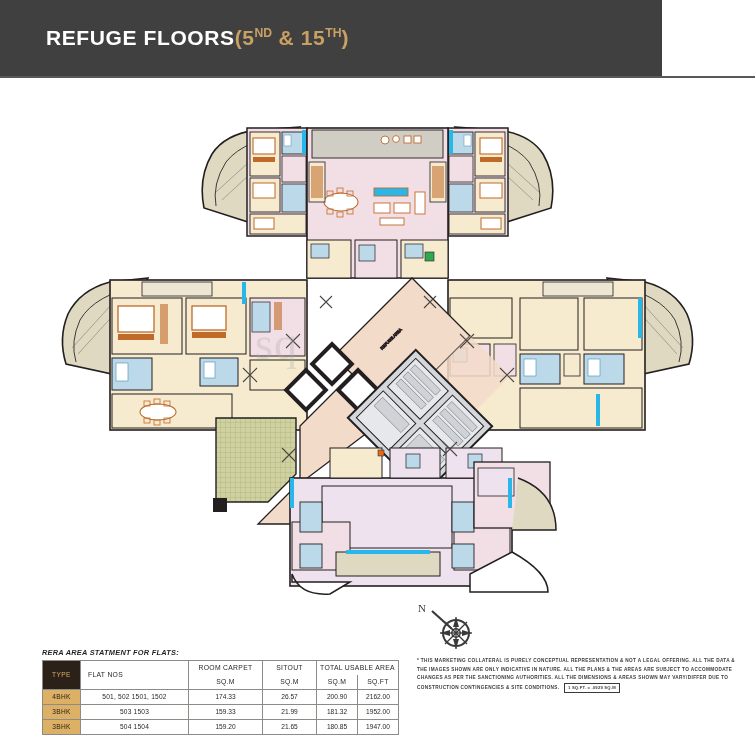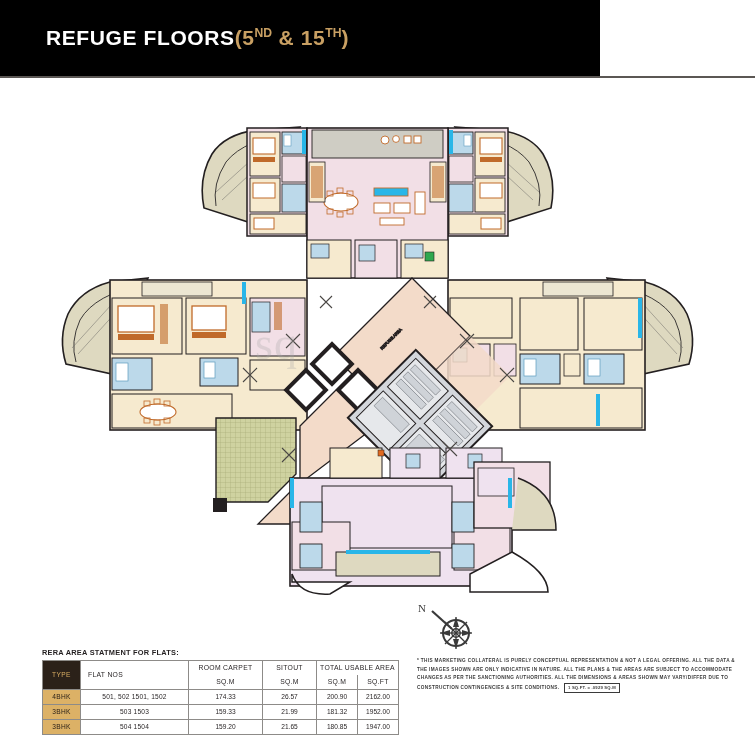--- a/index.html
+++ b/index.html
@@ -3,22 +3,22 @@
 <meta charset="utf-8">
 <style>
   html,body{margin:0;padding:0;}
   body{
     width:755px;height:755px;background:#ffffff;
     font-family:"Liberation Sans", sans-serif;
     overflow:hidden;position:relative;
   }
   
   #header{
-    position:absolute;left:0;top:0;width:600px;height:76px;
-    background:#000000;
+    position:absolute;left:0;top:0;width:662px;height:76px;
+    background:#404040;
   }
   #header-title{
     position:absolute;left:46px;top:26px;
     font-size:21px;font-weight:bold;letter-spacing:.6px;
     color:#ffffff;white-space:nowrap;
   }
   #header-title .paren{color:#c9a063;font-weight:bold;}
   #header-title .floors{color:#c9a063;font-weight:bold;}
   #header-title sup{font-size:.58em;letter-spacing:0;}
   #header-rule{
@@ -36,20 +36,21 @@
     color:rgba(170,170,170,.30);font-size:46px;font-weight:normal;
     letter-spacing:1px;line-height:44px;pointer-events:none;
     font-family:"Liberation Serif", serif;
   }
 
   
   #table-block{position:absolute;left:42px;top:648px;width:356px;}
   #table-caption{
     font-size:7.4px;font-weight:bold;color:#231f20;letter-spacing:.25px;
     margin-bottom:3px;
+    font-style:italic;
   }
   table#rera{
     border-collapse:collapse;width:356px;
     font-size:6.6px;color:#231f20;table-layout:fixed;
   }
   table#rera td,table#rera th{
     border:1px solid #8d8b88;padding:0;text-align:center;
     font-weight:normal;height:14px;line-height:14px;
   }
   .c-type{width:38px;}

